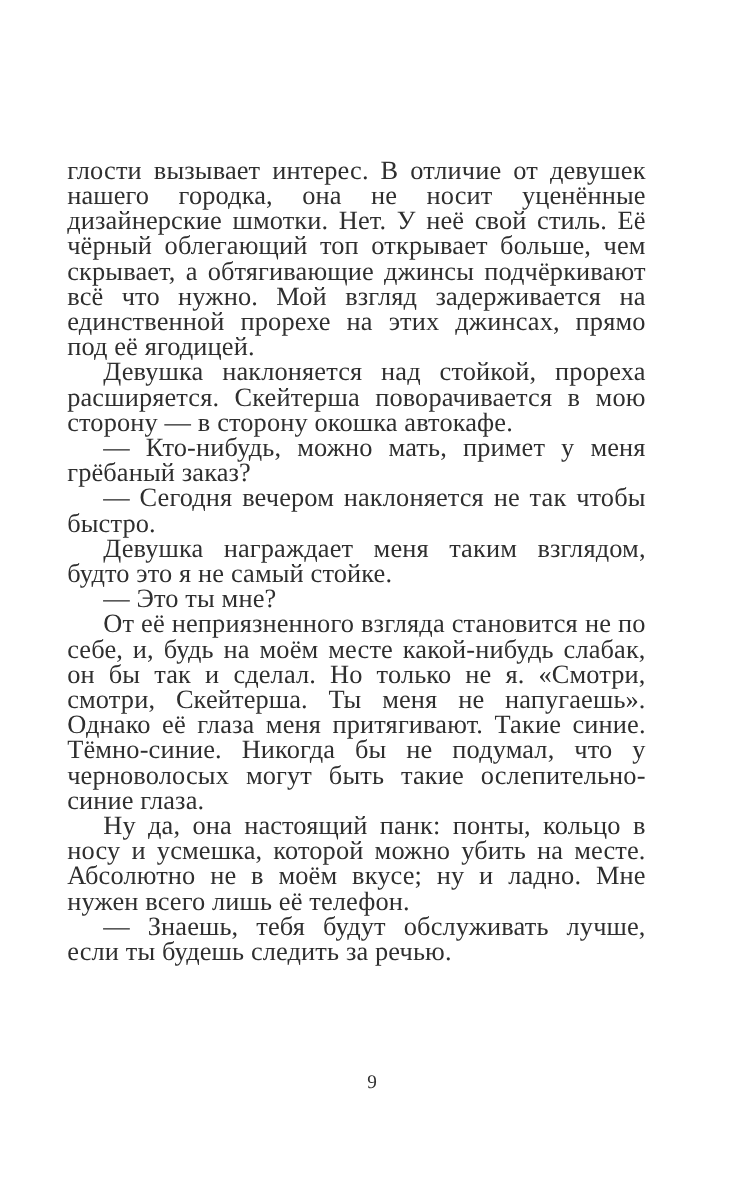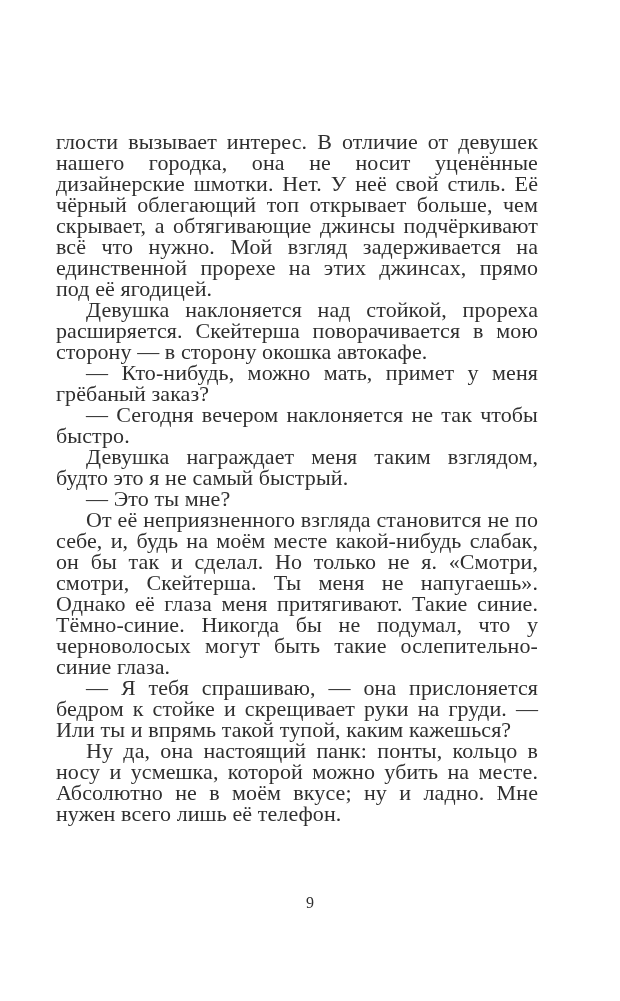--- a/index.html
+++ b/index.html
@@ -51,20 +51,20 @@
   </style>
 </head>
 <body>
 
 <div class="page">
   <div class="text-block">
     <p class="no-indent">глости вызывает интерес. В отличие от девушек нашего городка, она не носит уценённые дизайнерские шмотки. Нет. У неё свой стиль. Её чёрный облегающий топ открывает больше, чем скрывает, а обтягивающие джинсы подчёркивают всё что нужно. Мой взгляд задерживается на единственной прорехе на этих джинсах, прямо под её ягодицей.</p>
     <p>Девушка наклоняется над стойкой, прореха расширяется. Скейтерша поворачивается в мою сторону — в сторону окошка автокафе.</p>
     <p>— Кто-нибудь, можно мать, примет у меня грёбаный заказ?</p>
     <p>— Сегодня вечером наклоняется не так чтобы быстро.</p>
-    <p>Девушка награждает меня таким взглядом, будто это я не самый быстрый.</p>
+    <p>Девушка награждает меня таким взглядом, будто это я не самый стойке.</p>
     <p>— Это ты мне?</p>
     <p>От её неприязненного взгляда становится не по себе, и, будь на моём месте какой-нибудь слабак, он бы так и сделал. Но только не я. «Смотри, смотри, Скейтерша. Ты меня не напугаешь». Однако её глаза меня притягивают. Такие синие. Тёмно-синие. Никогда бы не подумал, что у черноволосых могут быть такие ослепительно-синие глаза.</p>
-    <p>— Я тебя спрашиваю, — она прислоняется бедром к стойке и скрещивает руки на груди. — Или ты и впрямь такой тупой, каким кажешься?</p>
     <p>Ну да, она настоящий панк: понты, кольцо в носу и усмешка, которой можно убить на месте. Абсолютно не в моём вкусе; ну и ладно. Мне нужен всего лишь её телефон.</p>
+    <p>— Знаешь, тебя будут обслуживать лучше, если ты будешь следить за речью.</p>
   </div>
   <div class="page-number">9</div>
 </div>
 
 </body></html>

